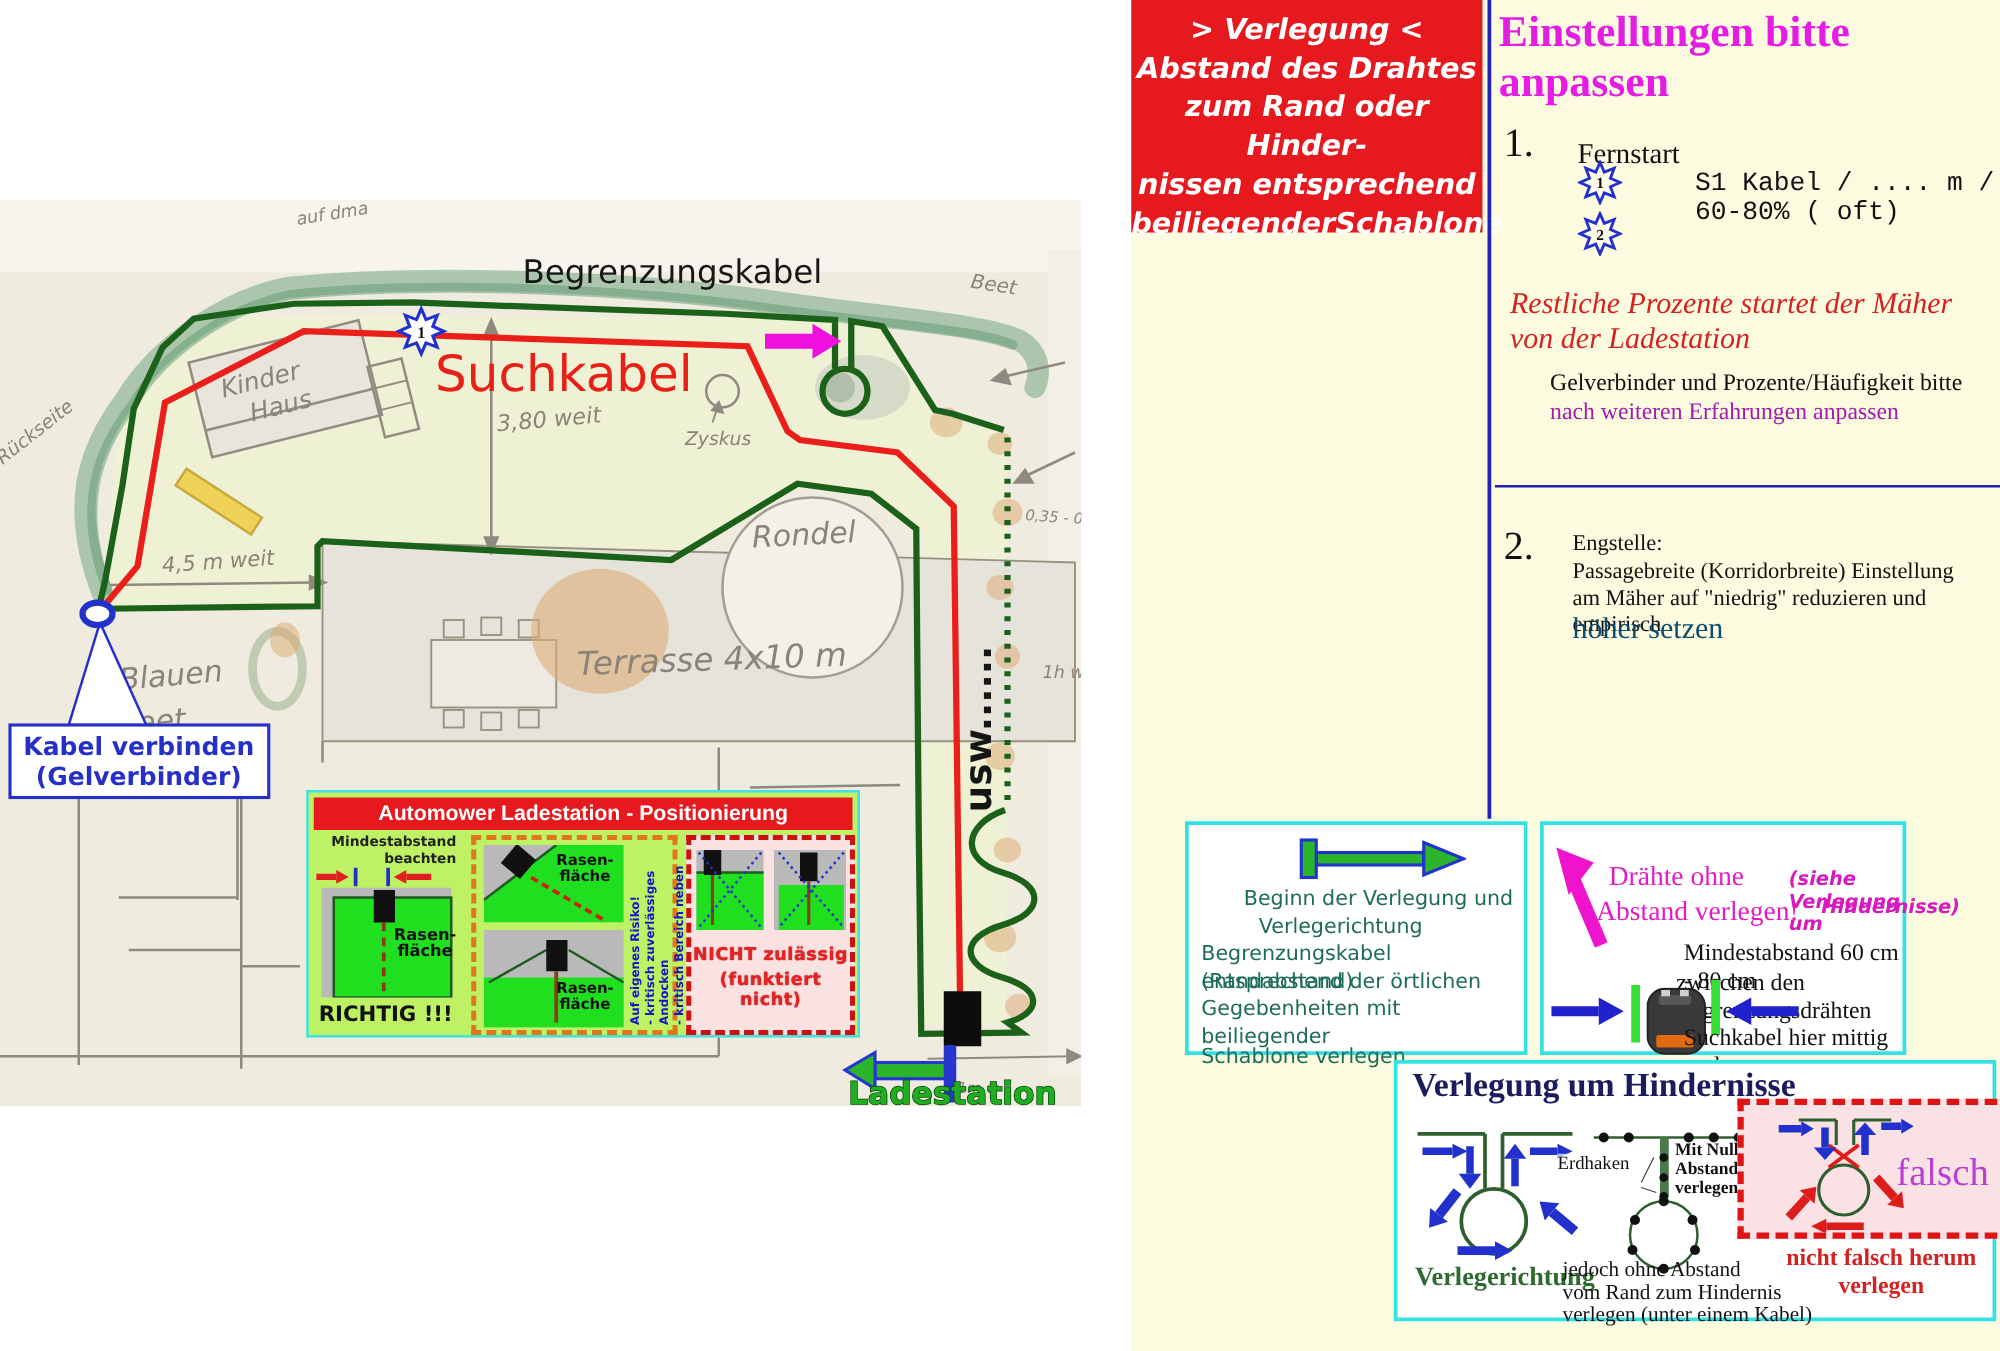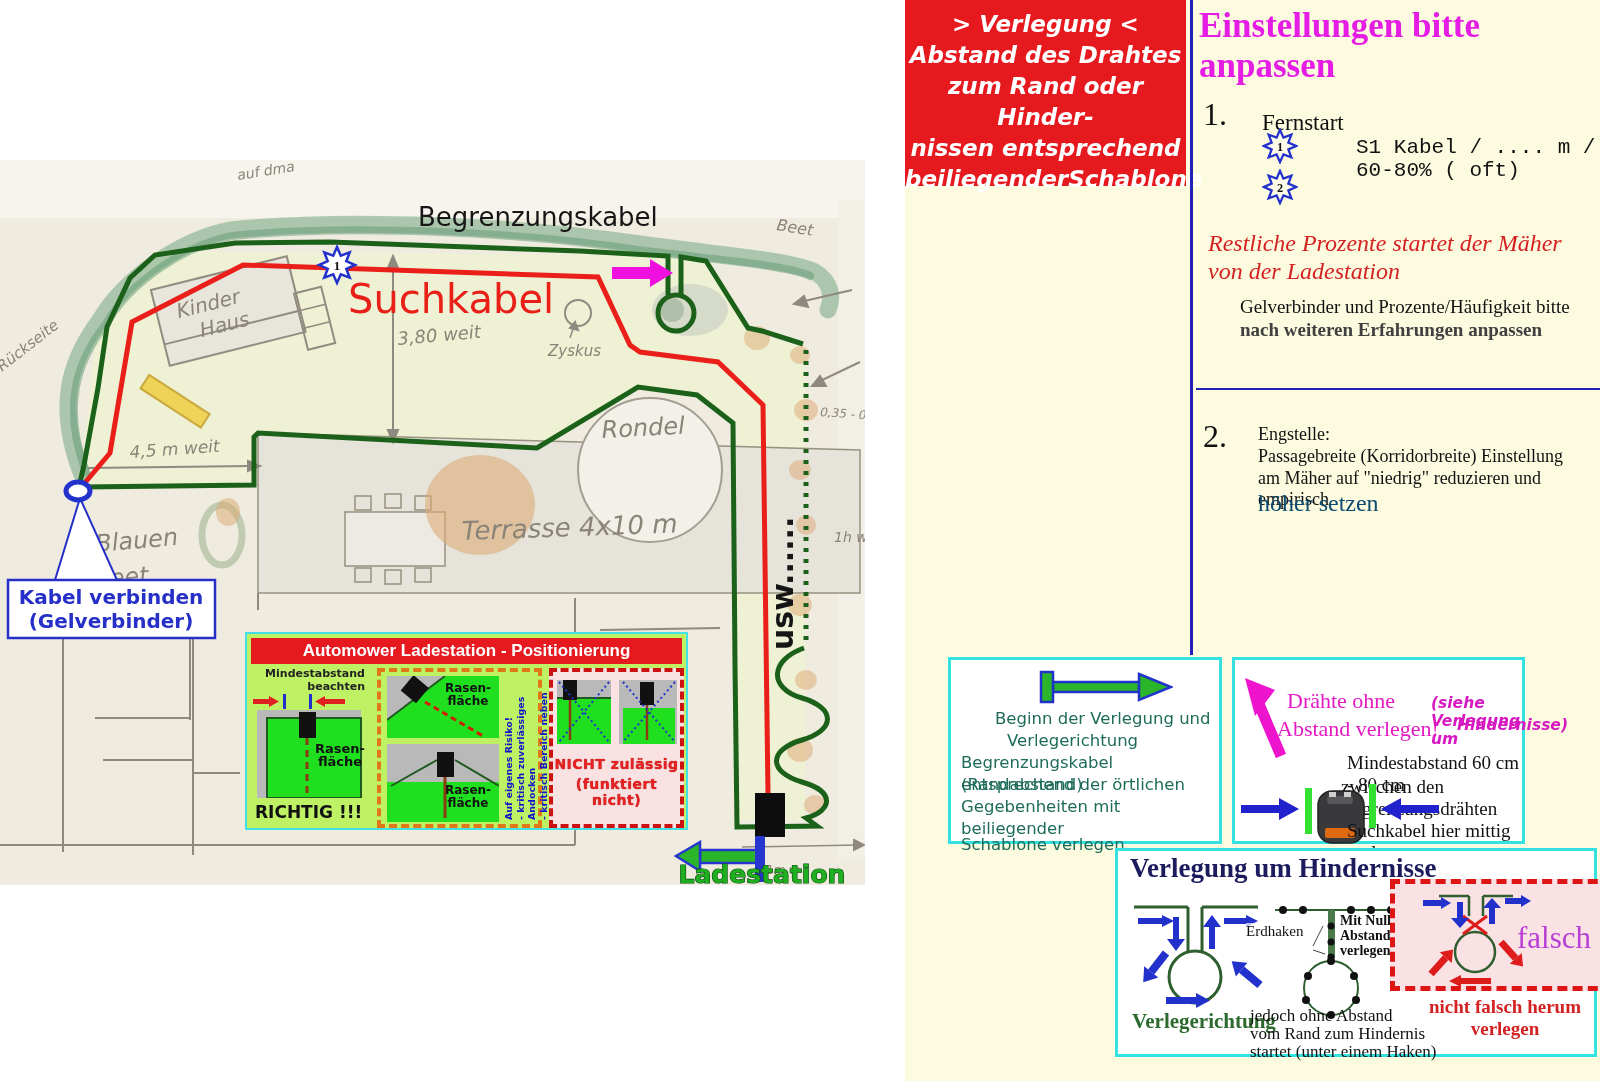--- a/index.html
+++ b/index.html
@@ -271,21 +271,21 @@
   </svg>
   <div class="abs serif" style="left:1356px;top:136px;font-size:21px;color:#111;font-family:Liberation Mono, monospace;">S1 Kabel / .... m / 60-80% ( oft)</div>
   <svg class="abs star" style="left:1262px;top:169px;" viewBox="-19 -19 38 38">
     <polygon points="0,-17 3.6,-8.8 12,-12 8.8,-3.6 17,0 8.8,3.6 12,12 3.6,8.8 0,17 -3.6,8.8 -12,12 -8.8,3.6 -17,0 -8.8,-3.6 -12,-12 -3.6,-8.8" fill="#fdfce8" stroke="#2230cc" stroke-width="2.4"></polygon>
     <text x="0" y="5" text-anchor="middle" font-size="13" fill="#111">2</text>
   </svg>
 
   <div class="abs serif redtxt" style="left:1208px;top:230px;font-size:24px;font-style:italic;">Restliche Prozente  startet der Mäher</div>
   <div class="abs serif redtxt" style="left:1208px;top:258px;font-size:24px;font-style:italic;">von der Ladestation</div>
   <div class="abs serif" style="left:1240px;top:296px;font-size:19px;color:#111;">Gelverbinder und Prozente/Häufigkeit bitte</div>
-  <div class="abs serif" style="left:1240px;top:319px;font-size:19px;color:#404040;font-weight:bold;">nach weiteren Erfahrungen anpassen</div>
+  <div class="abs serif" style="left:1240px;top:319px;font-size:19px;color:#a21caf;">nach weiteren Erfahrungen anpassen</div>
 
   <div class="abs serif num" style="left:1203px;top:418px;">2.</div>
   <div class="abs serif" style="left:1258px;top:424px;font-size:18px;color:#111;">Engstelle:</div>
   <div class="abs serif" style="left:1258px;top:446px;font-size:18px;color:#111;">Passagebreite (Korridorbreite) Einstellung</div>
   <div class="abs serif" style="left:1258px;top:468px;font-size:18px;color:#111;">am Mäher auf "niedrig" reduzieren und empirisch</div>
   <div class="abs serif" style="left:1258px;top:490px;font-size:24px;color:#0c4a6e;">höher setzen</div>
 
   <div class="abs cyanbox" style="left:948px;top:657px;width:274px;height:187px;">
     <svg class="abs" style="left:88px;top:10px" width="134" height="34">
       <rect x="14" y="12" width="86" height="10" fill="#2ab52a" stroke="#2233cc" stroke-width="2.5"></rect>
@@ -391,21 +391,21 @@
       <line x1="40" y1="54" x2="52" y2="58" stroke="#444" stroke-width="1"></line>
     </svg>
     <div class="abs serif" style="left:128px;top:72px;font-size:15px;color:#111;background:rgba(255,255,255,0.7);">Erdhaken</div>
     <div class="abs serif" style="left:222px;top:62px;font-size:14px;font-weight:bold;line-height:15px;color:#111;">
       <div>Mit Null</div>
       <div>Abstand</div>
       <div>verlegen</div>
     </div>
     <div class="abs serif" style="left:132px;top:155px;font-size:17px;color:#111;">jedoch ohne Abstand</div>
     <div class="abs serif" style="left:132px;top:173px;font-size:17px;color:#111;">vom Rand zum Hindernis</div>
-    <div class="abs serif" style="left:132px;top:191px;font-size:17px;color:#111;">startet (unter einem Haken)</div>
+    <div class="abs serif" style="left:132px;top:191px;font-size:17px;color:#111;">verlegen (unter einem Kabel)</div>
 
     <div class="abs" style="left:272px;top:28px;width:223px;height:112px;border:5px dashed #dd1515;background:#fae1e4;box-sizing:border-box;">
       <svg class="abs" style="left:26px;top:2px" width="130" height="100">
         <g stroke="#2f5f2f" stroke-width="2.5" fill="none">
           <line x1="18" y1="10" x2="48" y2="10"></line>
             <line x1="62" y1="10" x2="92" y2="10"></line>
           <line x1="48" y1="10" x2="48" y2="30"></line>
             <line x1="62" y1="10" x2="62" y2="30"></line>
           <circle cx="54" cy="66" r="20"></circle>
         </g>

